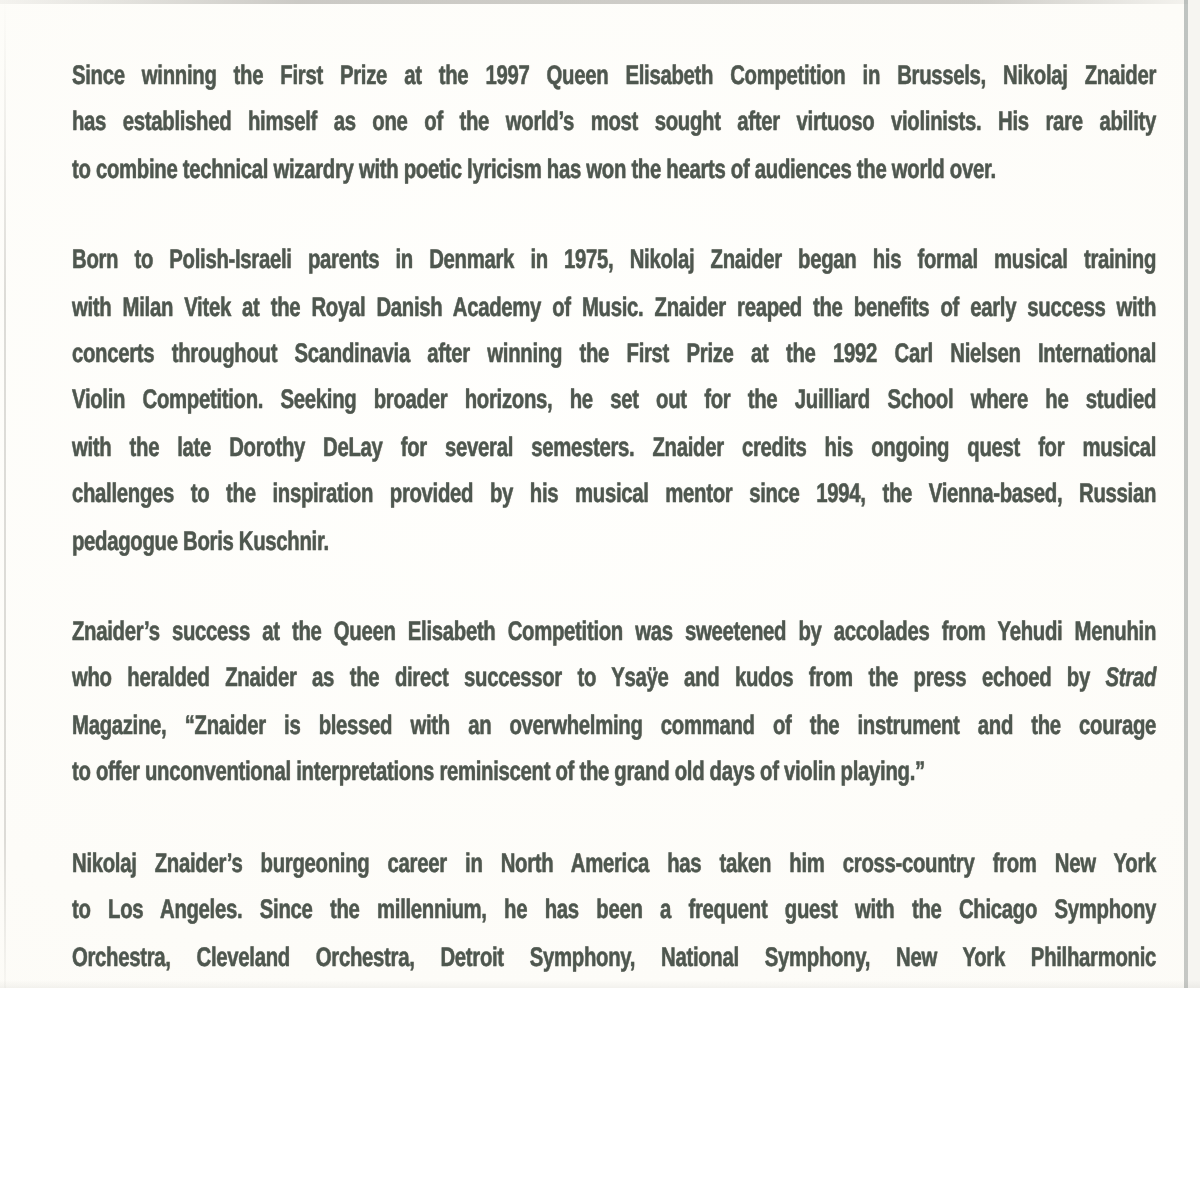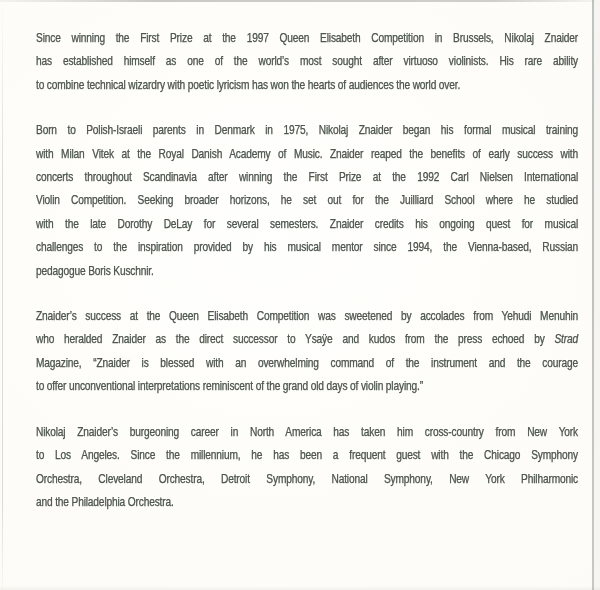--- a/index.html
+++ b/index.html
@@ -1,25 +1,26 @@
 <!DOCTYPE html>
 <html style="--ink: #4e574f;"><head>
 <meta charset="utf-8">
 <style>
   html, body { margin: 0; padding: 0; }
   body { font-family: "Liberation Sans", sans-serif; }
 
   .page {
     position: relative;
     width: 600px;
-    height: 590px;
+    height: 494px;
     overflow: hidden;
     background:
       radial-gradient(ellipse 140% 120% at 45% 40%, rgba(255,255,253,0.9) 0%, rgba(251,249,243,0.9) 100%),
       #fdfcf8;
+    font-weight: bold;
   }
 
   
   .edge-top {
     position: absolute; top: 0; left: 0; right: 0; height: 2px;
     background: linear-gradient(to right,
       rgba(190,188,182,0.15), rgba(162,160,154,0.55) 25%,
       rgba(162,160,154,0.5) 82%, rgba(205,203,197,0.15));
   }
   .edge-right-line {

